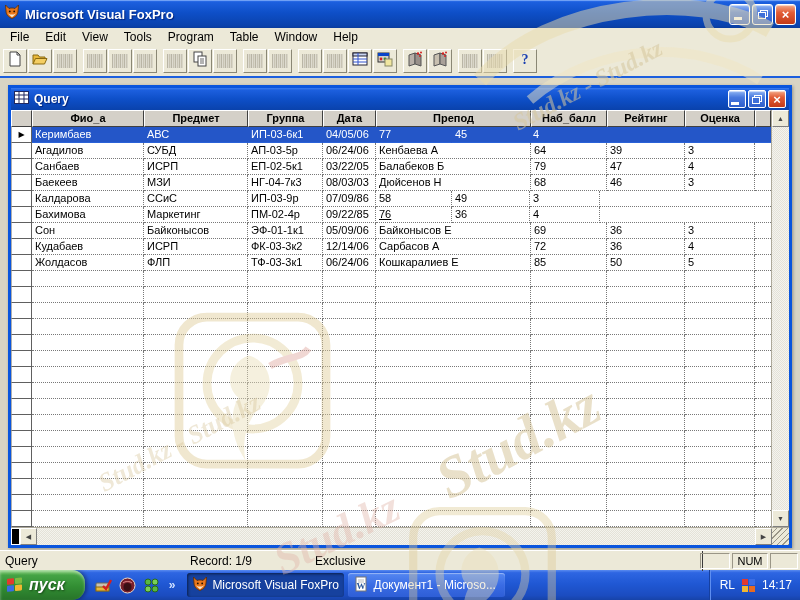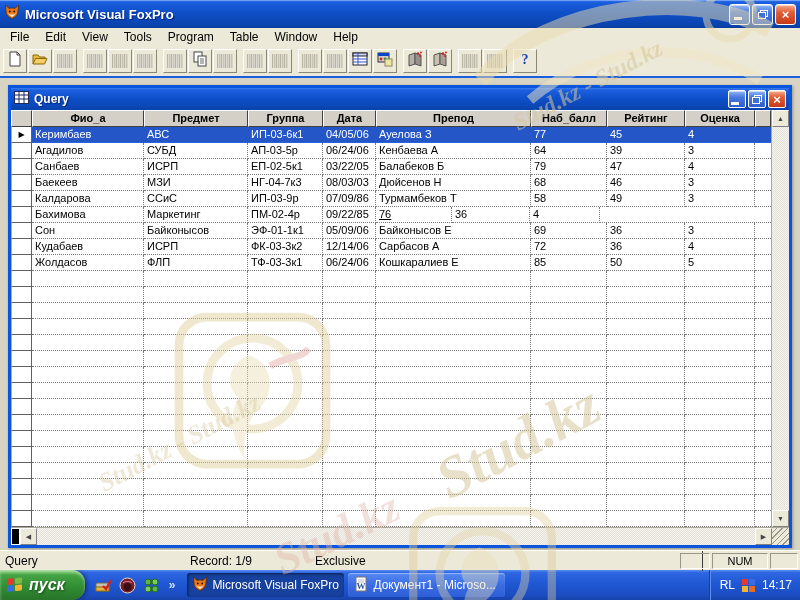--- a/index.html
+++ b/index.html
@@ -270,21 +270,20 @@
                 <div class="hcell" style="flex: 1 1 0%;"></div>
               </div>
               <div class="g-row selected">
                 <div class="selcell sel-col">
                   <span>▶</span>
                 </div>
                 <div class="dcell" style="width: 112px; flex: 0 0 112px;">Керимбаев</div>
                 <div class="dcell" style="width: 104px; flex: 0 0 104px;">АВС</div>
                 <div class="dcell" style="width: 75px; flex: 0 0 75px;">ИП-03-6к1</div>
                 <div class="dcell" style="width: 53px; flex: 0 0 53px;">04/05/06</div>
-                <div class="dcell" style="width: 155px; flex: 0 0 155px;">Ауелова З</div>
                 <div class="dcell" style="width: 76px; flex: 0 0 76px;">77</div>
                 <div class="dcell" style="width: 78px; flex: 0 0 78px;">45</div>
                 <div class="dcell" style="width: 70px; flex: 0 0 70px;">4</div>
                 <div class="dcell" style="flex: 1 1 0%; border-right: none;"></div>
               </div>
               <div class="g-row">
                 <div class="selcell sel-col"></div>
                 <div class="dcell" style="width: 112px; flex: 0 0 112px;">Агадилов</div>
                 <div class="dcell" style="width: 104px; flex: 0 0 104px;">СУБД</div>
                 <div class="dcell" style="width: 75px; flex: 0 0 75px;">АП-03-5р</div>
@@ -318,21 +317,20 @@
                 <div class="dcell" style="width: 78px; flex: 0 0 78px;">46</div>
                 <div class="dcell" style="width: 70px; flex: 0 0 70px;">3</div>
                 <div class="dcell" style="flex: 1 1 0%; border-right: none;"></div>
               </div>
               <div class="g-row">
                 <div class="selcell sel-col"></div>
                 <div class="dcell" style="width: 112px; flex: 0 0 112px;">Калдарова</div>
                 <div class="dcell" style="width: 104px; flex: 0 0 104px;">ССиС</div>
                 <div class="dcell" style="width: 75px; flex: 0 0 75px;">ИП-03-9р</div>
                 <div class="dcell" style="width: 53px; flex: 0 0 53px;">07/09/86</div>
-                <div class="dcell" style="width: 155px; flex: 0 0 155px;">Турмамбеков Т</div>
                 <div class="dcell" style="width: 76px; flex: 0 0 76px;">58</div>
                 <div class="dcell" style="width: 78px; flex: 0 0 78px;">49</div>
                 <div class="dcell" style="width: 70px; flex: 0 0 70px;">3</div>
                 <div class="dcell" style="flex: 1 1 0%; border-right: none;"></div>
               </div>
               <div class="g-row">
                 <div class="selcell sel-col"></div>
                 <div class="dcell" style="width: 112px; flex: 0 0 112px;">Бахимова</div>
                 <div class="dcell" style="width: 104px; flex: 0 0 104px;">Маркетинг</div>
                 <div class="dcell" style="width: 75px; flex: 0 0 75px;">ПМ-02-4р</div>
@@ -618,21 +616,21 @@
   </svg>
   <div class="wm wm-text" style="position:absolute;z-index:41;left:505px;top:72px;font-size:24px;color:rgba(214,198,158,.55);transform:rotate(-28deg)">Stud.kz - Stud.kz</div>
 
   <div class="statusbar">
     <span class="sb-left">Query</span>
     <span class="sb-record">Record: 1/9</span>
     <span class="sb-mode">Exclusive</span>
     <span class="sb-div"></span>
     <div class="sb-cells">
       <div class="sb-cell" style="width:30px"></div>
-      <div class="sb-cell" style="width:56px">NUM</div>
+      <div class="sb-cell" style="width:36px">NUM</div>
       <div class="sb-cell" style="width:28px"></div>
     </div>
   </div>
 
   <div class="taskbar">
     <div class="startbtn">
       <span class="flag">
         <span style="background:#E23A2E"></span>
           <span style="background:#7DBB42"></span>
         <span style="background:#3A6CE4"></span>

